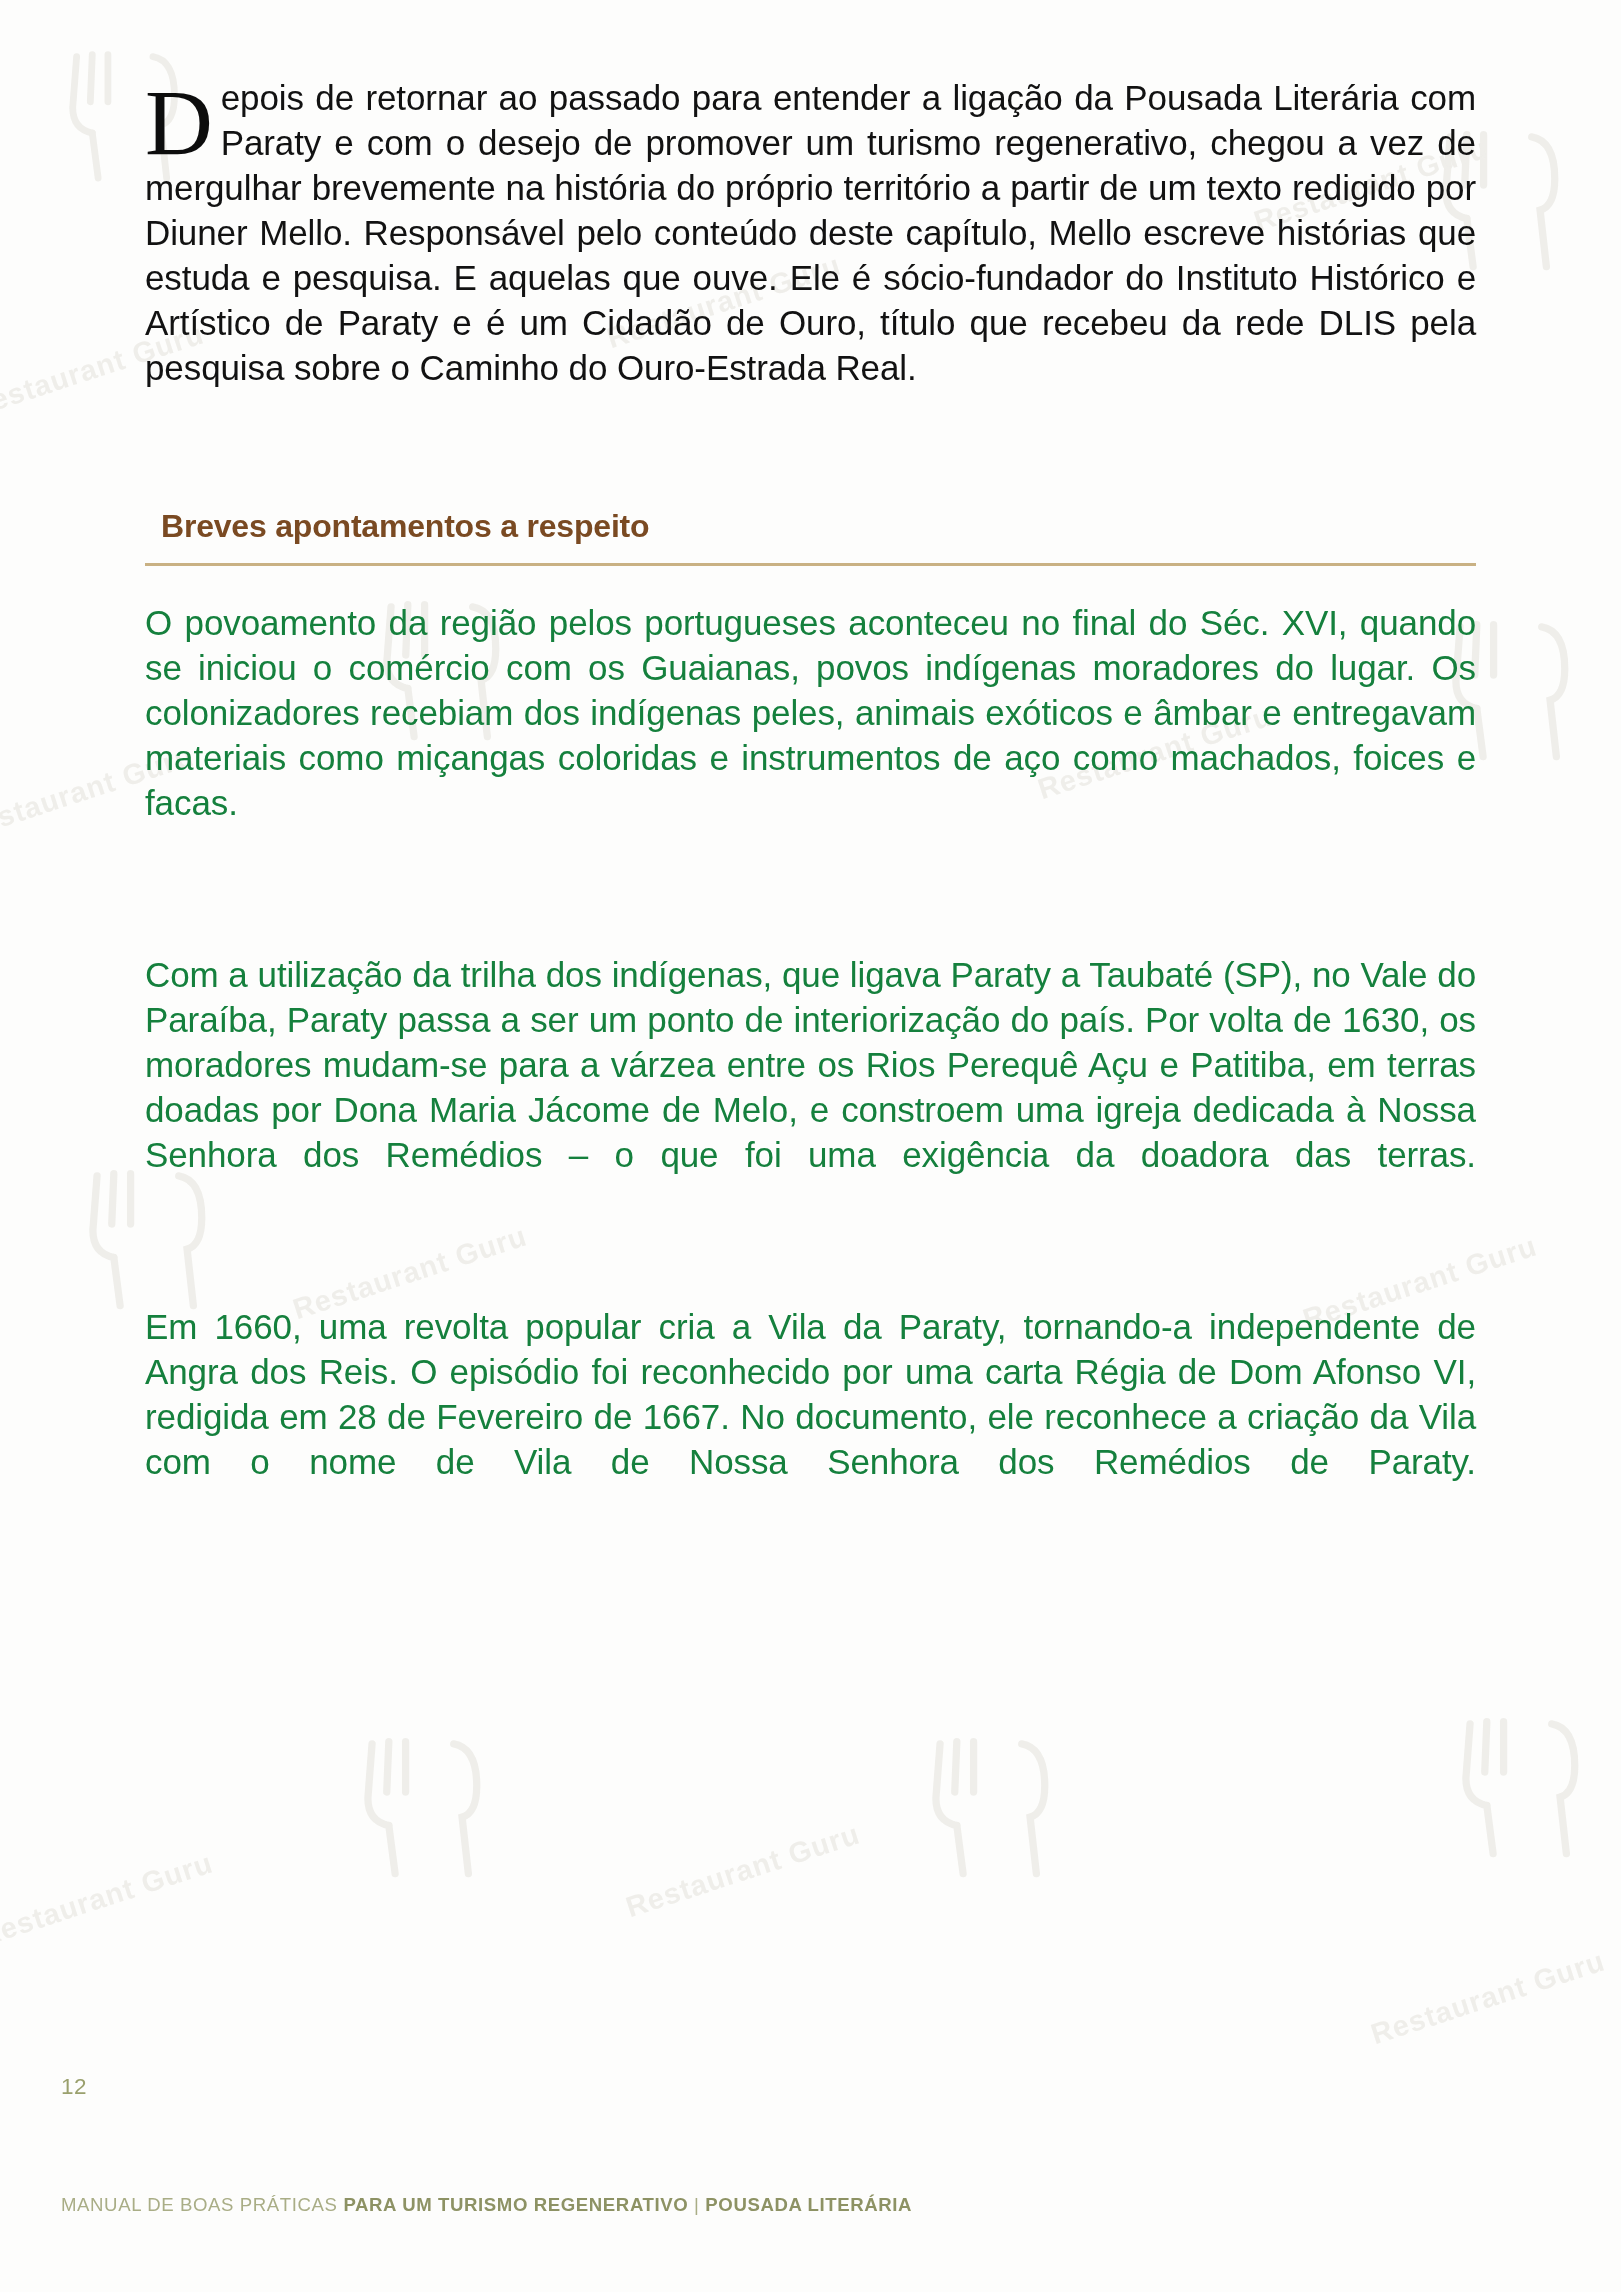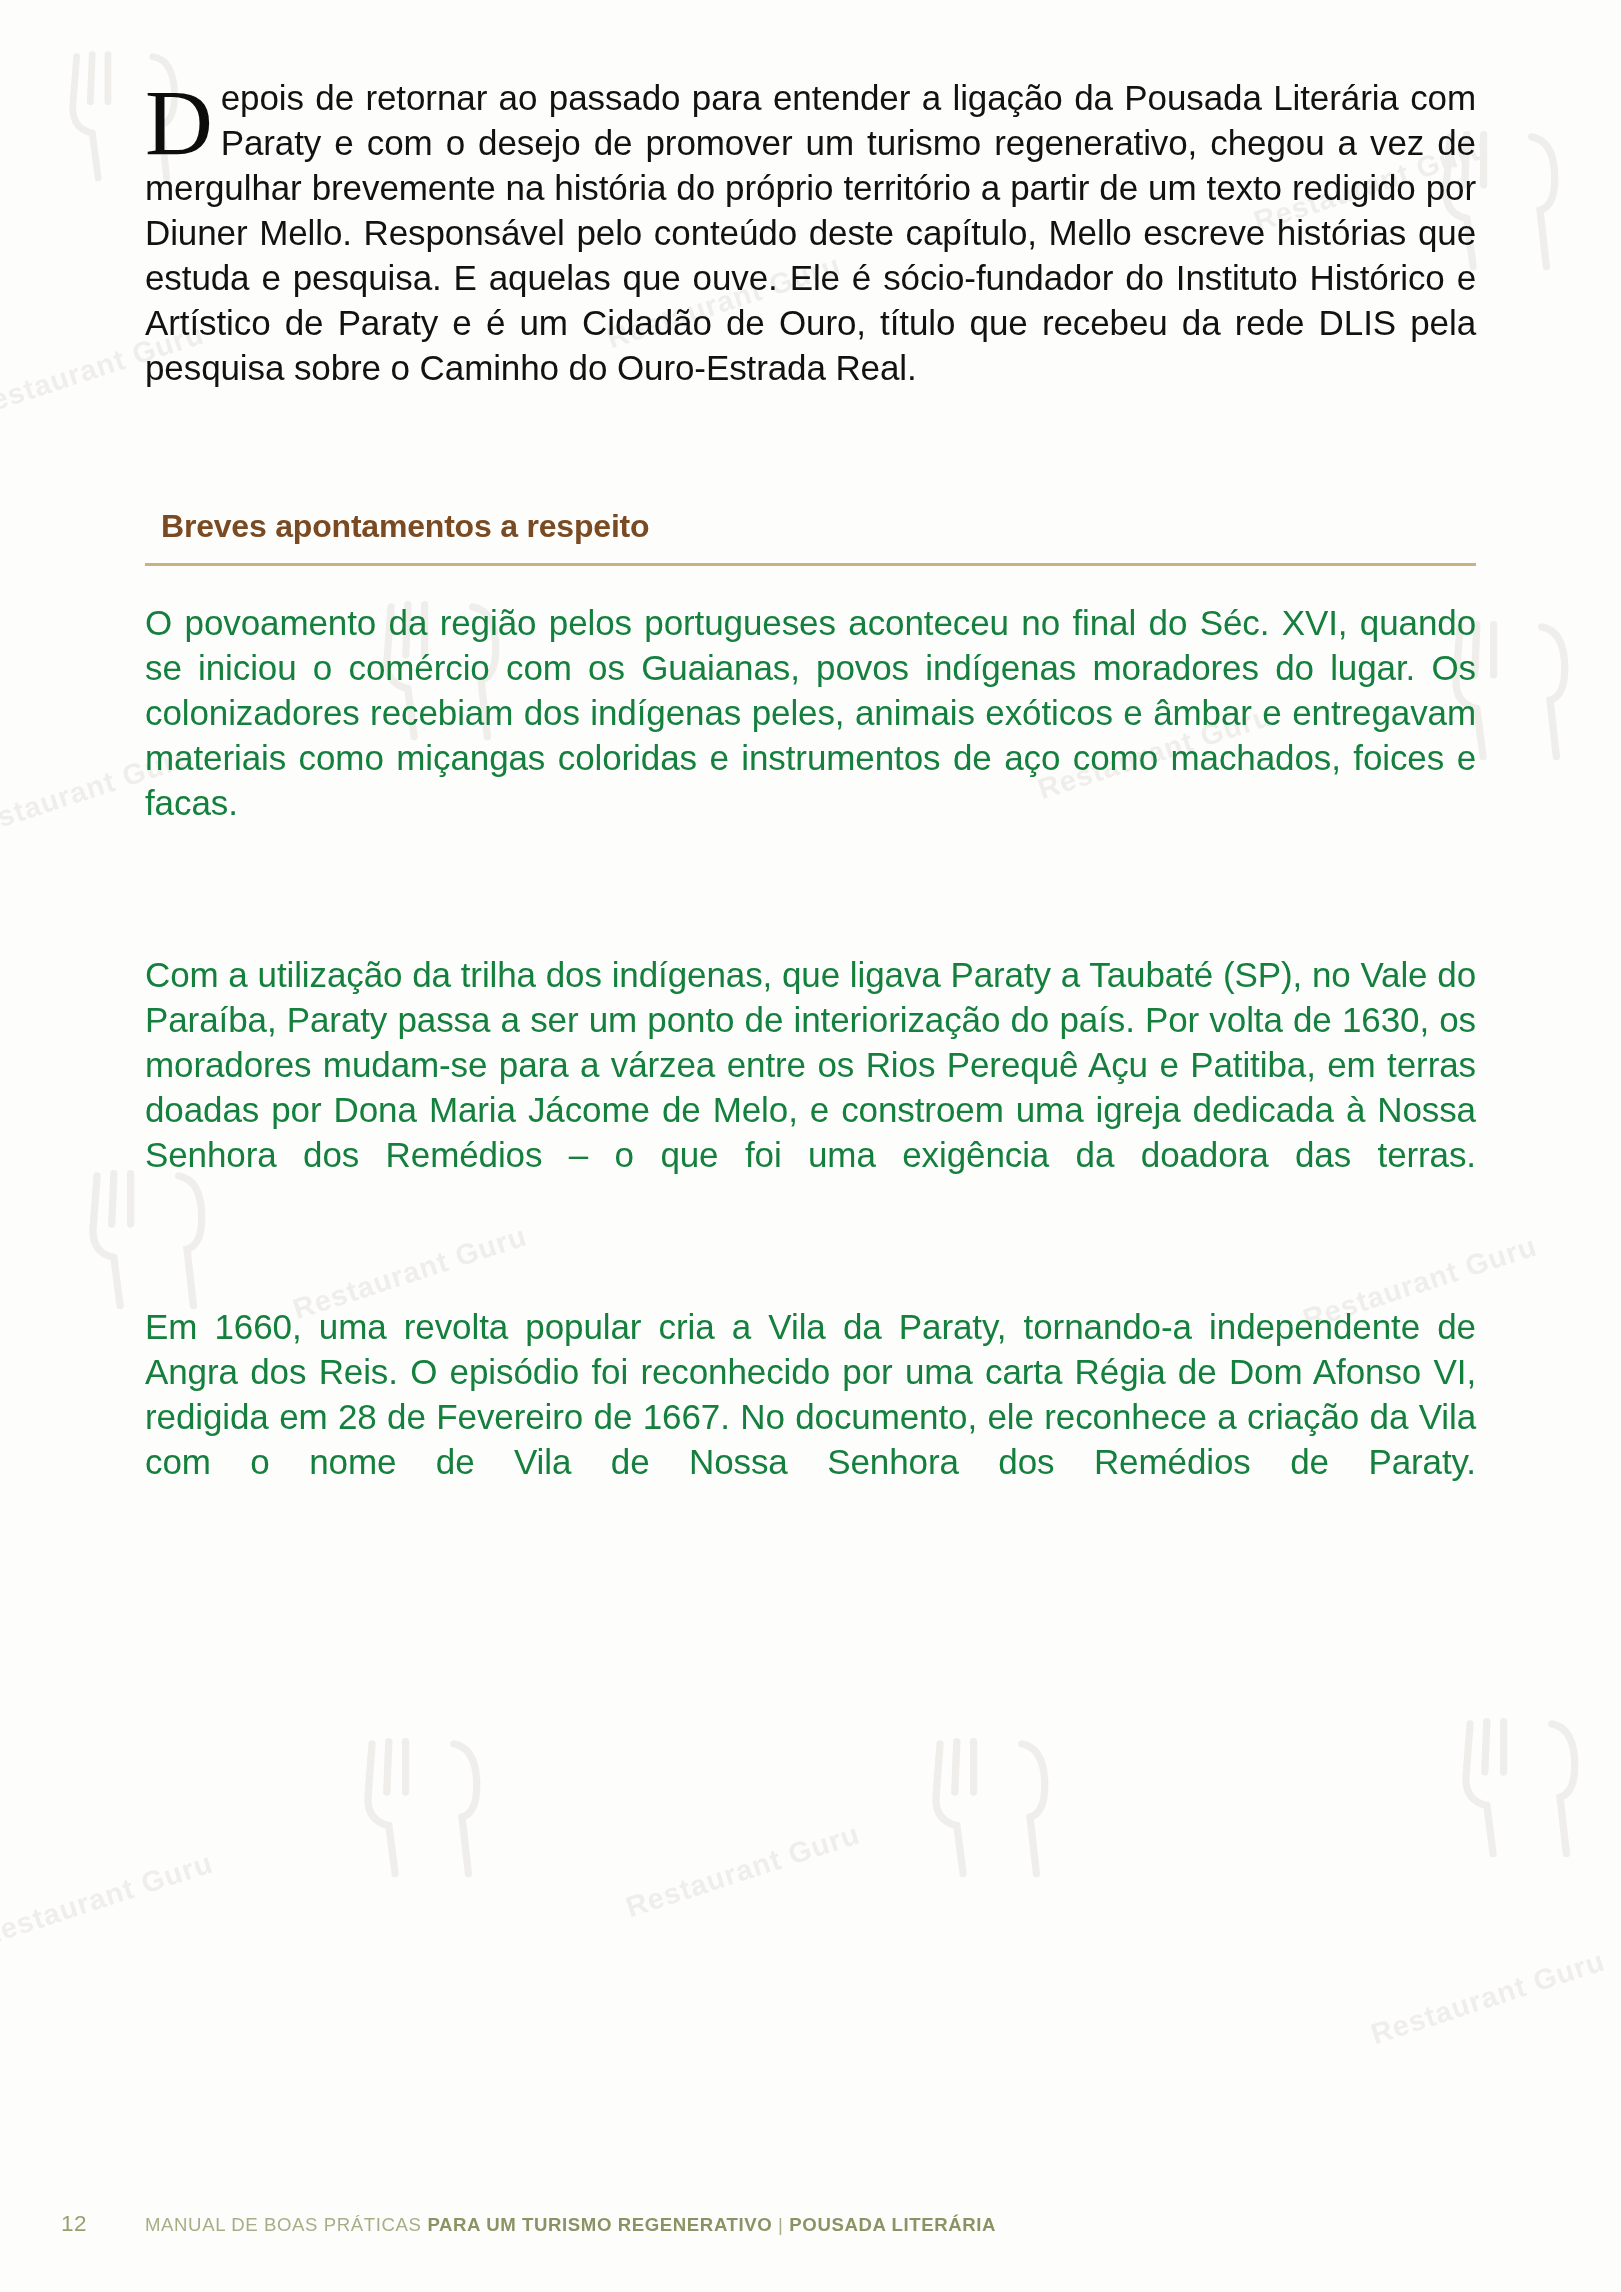--- a/index.html
+++ b/index.html
@@ -110,27 +110,28 @@
     content: "";
     display: inline-block;
     width: 100%;
   }
 
   
   .footer {
     position: absolute;
     left: 0;
     right: 0;
-    bottom: 56px;
+    bottom: 77px;
     z-index: 3;
     display: flex;
     align-items: baseline;
     padding-left: 61px;
     font-size: 18.6px;
     letter-spacing: 0.6px;
+    flex-direction: column;
   }
   .footer-page-number {
     color: #9aa06d;
     font-weight: 400;
     font-size: 22.5px;
     width: 84px;
     flex: 0 0 84px;
   }
   .footer-text {
     color: #a9ad86;

